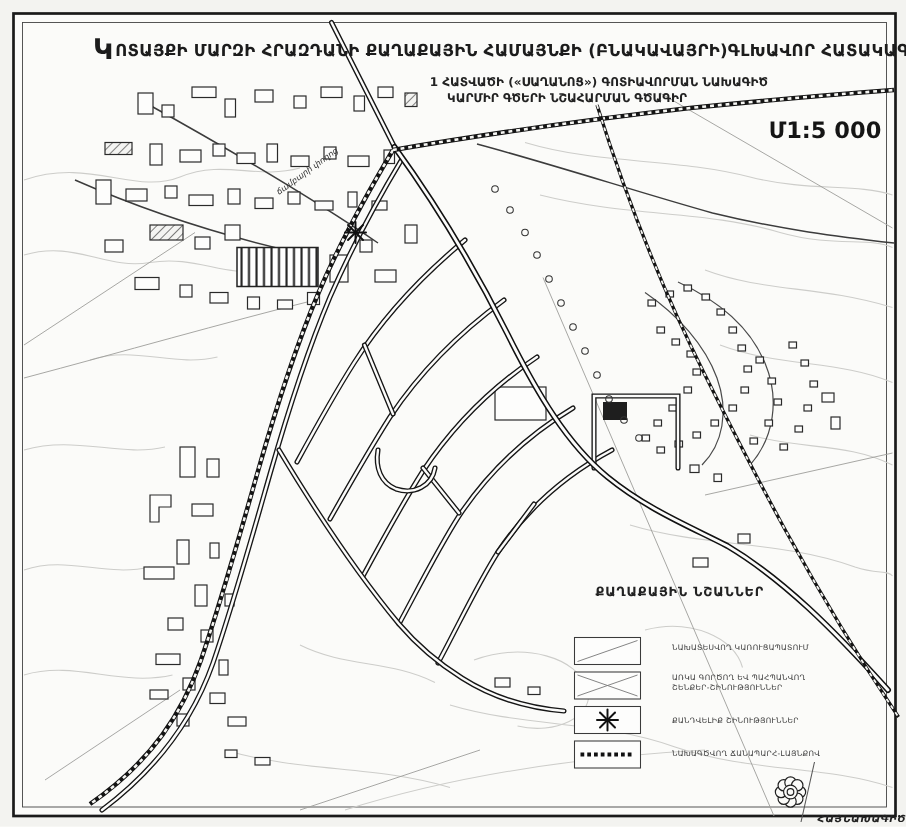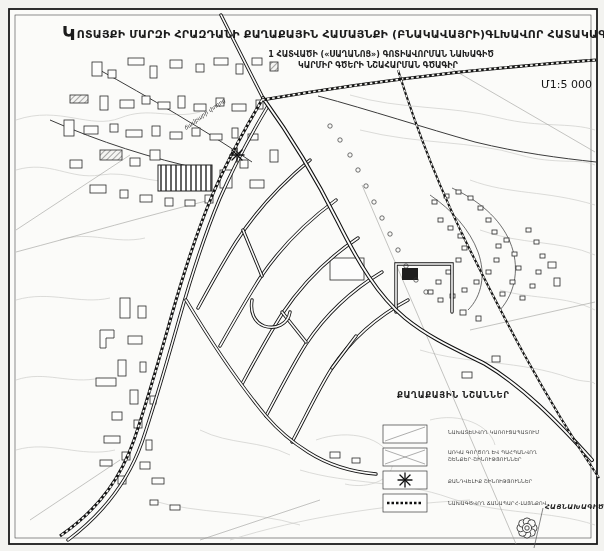--- a/index.html
+++ b/index.html
@@ -6,30 +6,30 @@
   body{
     width:604px;height:551px;position:relative;overflow:hidden;
     background:#f3f3f0;
     font-family:"DejaVu Sans",sans-serif;
     -webkit-font-smoothing:antialiased;
   }
   #scan{position:absolute;left:0;top:0;}
   .ovl{position:absolute;color:#111;white-space:nowrap;}
   #title{left:62px;top:22px;font-weight:700;font-size:11px;letter-spacing:.2px;color:#1c1c1c;}
   #title .dropcap{font-size:19px;font-weight:700;vertical-align:-2px;margin-right:1px;}
-  #subtitle1{left:250px;top:50px;width:262px;text-align:center;font-weight:700;font-size:8px;color:#222;}
+  #subtitle1{left:250px;top:50px;width:262px;text-align:right;font-weight:700;font-size:8px;color:#222;}
   #subtitle2{left:250px;top:61px;width:256px;text-align:center;font-weight:700;font-size:8px;color:#222;}
-  #scale{left:508px;top:78px;width:84px;text-align:right;font-weight:400;font-size:11px;color:#151515;}
+  #scale{left:508px;top:78px;width:84px;text-align:center;font-weight:700;font-size:15px;color:#151515;}
   #legend-header{left:397px;top:390px;font-weight:700;font-size:8.5px;letter-spacing:.6px;color:#222;}
   .leg-label{left:448px;font-size:5px;color:#3a3a3a;letter-spacing:.2px;}
   #leg1{top:429px;}
   #leg2{top:449px;line-height:6.5px;}
   #leg3{top:478px;}
   #leg4{top:500px;}
-  #orgname{left:545px;top:503px;font-size:6.5px;font-weight:700;font-style:italic;letter-spacing:.4px;color:#222;}
+  #orgname{left:545px;top:542px;font-size:6.5px;font-weight:700;font-style:italic;letter-spacing:.4px;color:#222;}
   svg text{font-family:"DejaVu Sans",sans-serif;}
   .contour{fill:none;stroke:#cdcdca;stroke-width:.7;}
   .parcel{fill:none;stroke:#9d9d9a;stroke-width:.6;}
   .minor{fill:none;stroke:#3c3c3c;stroke-width:1;}
   .lane{fill:none;stroke:#4a4a4a;stroke-width:.8;}
   .bld{fill:#fdfdfc;stroke:#2a2a2a;stroke-width:.8;}
   .bldh{fill:url(#hatch);stroke:#2a2a2a;stroke-width:.8;}
   .road-casing{fill:none;stroke:#161616;stroke-width:3.4;stroke-linecap:round;}
   .road-center{fill:none;stroke:#fbfbfa;stroke-width:1.6;stroke-linecap:round;}
   .ave-casing{fill:none;stroke:#111;stroke-width:4;stroke-linecap:round;}

